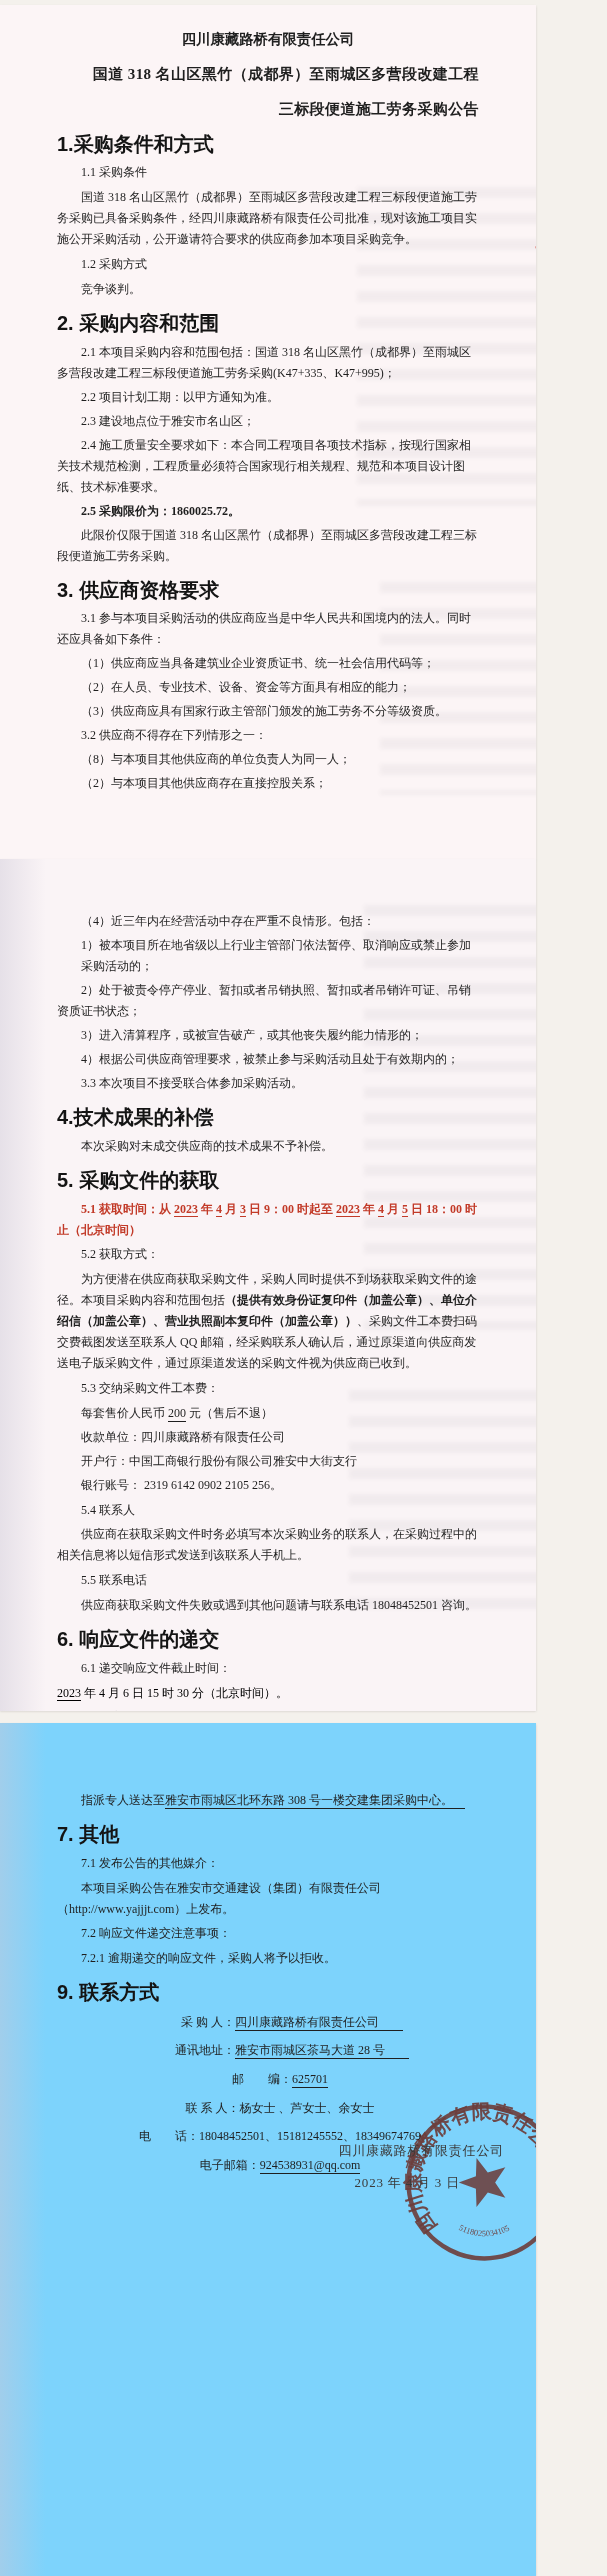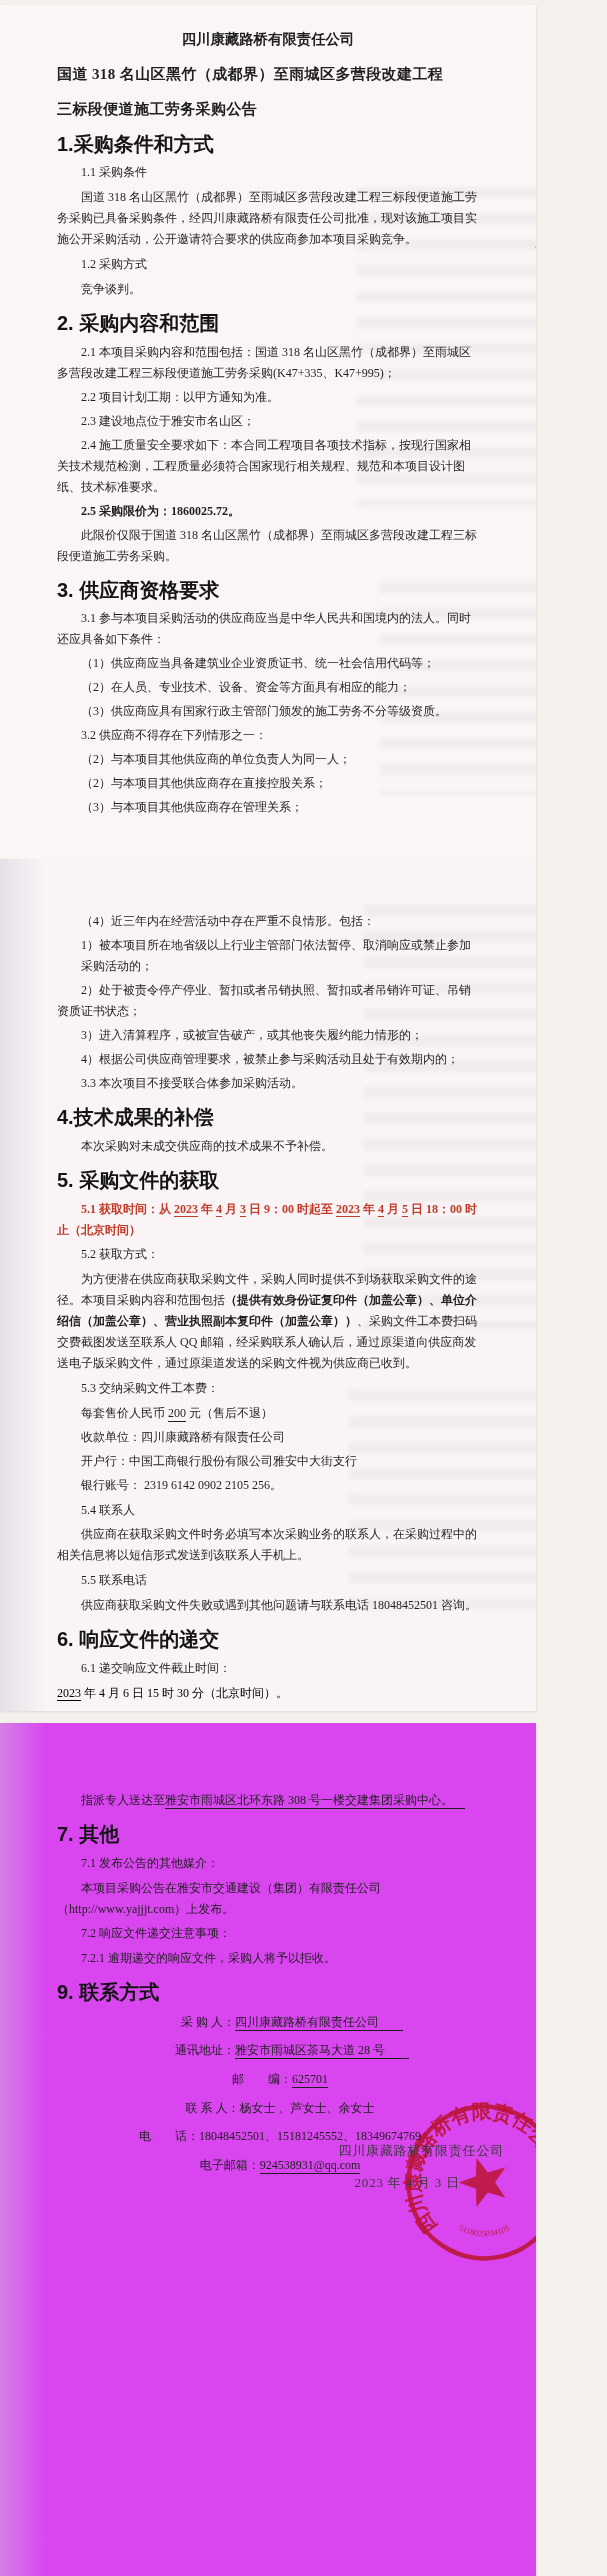--- a/index.html
+++ b/index.html
@@ -2,30 +2,30 @@
 <html style="font-size:12px"><head>
 <meta charset="utf-8">
 <style>
   html,body{margin:0;padding:0;background:#f4f1ec;}
   body{width:607px;height:2576px;overflow:hidden;position:relative;
        font-family:"Liberation Serif","DejaVu Serif",serif;}
   .page{position:absolute;left:0;width:536px;overflow:hidden;
         box-shadow:0 0.8px 2.3px rgba(60,50,50,.18);}
   #page1{top:4.6px;height:855px;background:#fcf5f6;}
   #page2{top:859px;height:852px;background:#faf4f6;}
-  #page3{top:1723px;height:853px;background:#d946ef;}
+  #page3{top:1723px;height:853px;background:#7dd3fc;}
   #page2::before,#page3::before{content:"";position:absolute;left:0;top:0;bottom:0;width:46px;
         background:linear-gradient(90deg,rgba(205,200,215,.45),rgba(255,255,255,0));}
   .content{position:relative;padding:0 57px;color:#1f1f1f;}
   #page1 .content{padding-top:23px;}
   #page2 .content{padding-top:49px;}
   #page3 .content{padding-top:64px;}
   .blk{font-size:12px;line-height:21px;margin:1.5px 0;}
   .b-t1{text-align:center;font-size:14.4px;font-weight:bold;line-height:23px;margin:0 0 12px;}
-  .b-t2{text-align:left;font-size:15px;font-weight:bold;line-height:23px;margin:0 0 12px;letter-spacing:0.4px;}
+  .b-t2{text-align:right;font-size:15px;font-weight:bold;line-height:23px;margin:0 0 12px;letter-spacing:0.4px;}
   .b-h{font-family:"Liberation Sans","DejaVu Sans",sans-serif;font-size:20px;font-weight:bold;
        line-height:23px;margin:12px 0 6.8px;color:#141414;}
   .b-sub{text-indent:2em;margin:3.8px 0;}
   .b-p{text-indent:2em;margin:3px 0;}
   .b-li{padding-left:2em;margin:3px 0;}
   .b-pb{text-indent:2em;font-weight:bold;margin:3px 0;}
   .b-red{text-indent:2em;color:#c23a28;font-weight:bold;margin:3.8px 0;}
   .b-redflush{color:#000000;margin:3.8px 0;}
   .b-field{padding-left:2em;margin:7.6px 0;text-align:center;}
   .r-n{}
@@ -58,23 +58,22 @@
       <div class="blk b-p"><span class="r-n">2.3 建设地点位于雅安市名山区；</span></div>
       <div class="blk b-p"><span class="r-n">2.4 施工质量安全要求如下：本合同工程项目各项技术指标，按现行国家相关技术规范检测，工程质量必须符合国家现行相关规程、规范和本项目设计图纸、技术标准要求。</span></div>
       <div class="blk b-pb"><span class="r-n">2.5 采购限价为：1860025.72。</span></div>
       <div class="blk b-p"><span class="r-n">此限价仅限于国道 318 名山区黑竹（成都界）至雨城区多营段改建工程三标段便道施工劳务采购。</span></div>
       <div class="blk b-h"><span class="r-n">3.  供应商资格要求</span></div>
       <div class="blk b-p"><span class="r-n">3.1 参与本项目采购活动的供应商应当是中华人民共和国境内的法人。同时还应具备如下条件：</span></div>
       <div class="blk b-li"><span class="r-n">（1）供应商应当具备建筑业企业资质证书、统一社会信用代码等；</span></div>
       <div class="blk b-li"><span class="r-n">（2）在人员、专业技术、设备、资金等方面具有相应的能力；</span></div>
       <div class="blk b-li"><span class="r-n">（3）供应商应具有国家行政主管部门颁发的施工劳务不分等级资质。</span></div>
       <div class="blk b-p"><span class="r-n">3.2 供应商不得存在下列情形之一：</span></div>
-      <div class="blk b-li"><span class="r-n">（2）与本项目其他供应商的单位负责人为同一人；</span></div>
+      <div class="blk b-li"><span class="r-n">（8）与本项目其他供应商的单位负责人为同一人；</span></div>
       <div class="blk b-li"><span class="r-n">（2）与本项目其他供应商存在直接控股关系；</span></div>
-      <div class="blk b-li"><span class="r-n">（3）与本项目其他供应商存在管理关系；</span></div>
     </div>
 
   <svg class="stamp" style="top:166px;left:533px;transform:rotate(-28deg);" width="167" height="167" viewBox="0 0 220 220">
     <circle cx="110" cy="110" r="100" fill="none" stroke="#dd4a3c" stroke-width="6" opacity="0.88"></circle>
     <polygon points="110,76 118.2,98.7 142.3,99.5 123.3,114.3 130,137.5 110,124 90,137.5 96.7,114.3 77.7,99.5 101.8,98.7" fill="#dd4a3c" opacity="0.85"></polygon>
     <path id="tcA" d="M 36.4,152.5 A 85 85 0 1 1 183.6,152.5" fill="none"></path>
     <path id="bcA" d="M 52,150 A 70 70 0 0 0 168,150" fill="none"></path>
     <text class="seal-text" font-size="26" font-weight="bold" fill="#dd4a3c" opacity="0.9"><textPath href="#tcA" startOffset="6">四川康藏路桥有限责任公司</textPath></text>
     <text font-size="11" fill="#dd4a3c" opacity="0.88"><textPath href="#bcA" startOffset="10">5118025034105</textPath></text>
   </svg>

